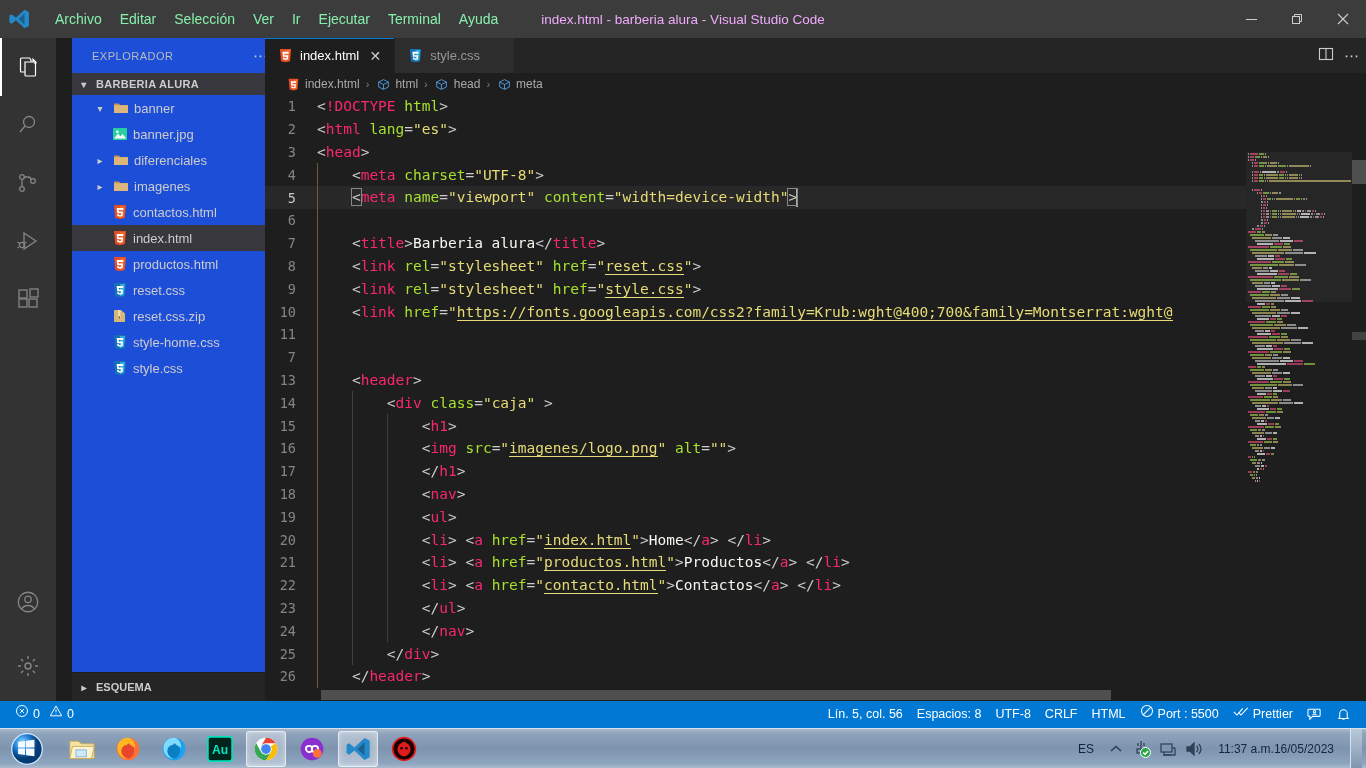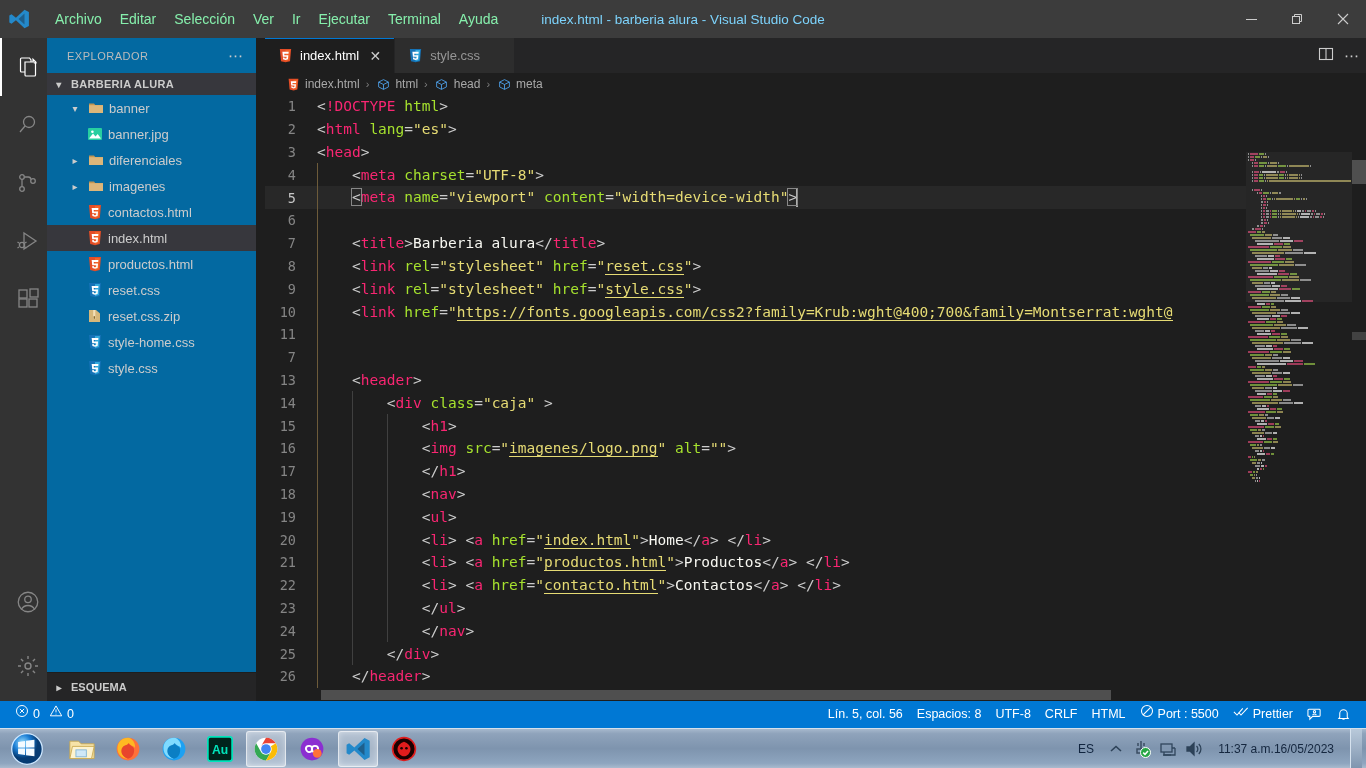--- a/index.html
+++ b/index.html
@@ -18,21 +18,21 @@
     background: #3c3c3c; display: flex; align-items: center;
   }
   .vscode-logo { width: 38px; height: 38px; display:flex; align-items:center; justify-content:center; }
   .menus { display: flex; align-items: center; gap: 0px; margin-left: 8px; }
   .menu-item {
     color: #86efac; font-size: 14px; padding: 4px 9px; line-height: 20px;
     cursor: default; white-space: nowrap;
   }
   .title-center {
     position: absolute; left: 0; right: 0; text-align: center;
-    color: #7dd3fc; font-size: 13.5px; pointer-events: none;
+    color: #f0abfc; font-size: 13.5px; pointer-events: none;
   }
   .win-controls { position: absolute; right: 0; top: 0; display: flex; height: 38px; }
   .win-btn {
     width: 46px; height: 38px; display: flex; align-items: center; justify-content: center;
     color: #cccccc; font-size: 15px;
   }
 
   
   .activitybar {
     position: absolute; left: 0; top: 38px; width: 56px; height: 663px;
@@ -43,22 +43,22 @@
     color: #868686; position: relative;
   }
   .act-icon.active { color: #ffffff; }
   .act-icon.active::before {
     content: ""; position: absolute; left: 0; top: 0; bottom: 0; width: 2px; background: #ffffff;
   }
   .act-spacer { flex: 1; }
 
   
   .sidebar {
-    position: absolute; left: 47px; top: 38px; width: 209px; height: 663px;
-    background: #0369a1; color: #cccccc;
+    position: absolute; left: 72px; top: 38px; width: 209px; height: 663px;
+    background: #1d4ed8; color: #cccccc;
   }
   .sb-header {
     height: 35px; display: flex; align-items: center; justify-content: space-between;
     padding: 0 12px 0 20px; font-size: 11px; letter-spacing: 0.5px; color: #bbbbbb;
   }
   .sb-dots { font-size: 15px; color: #cccccc; letter-spacing: 1px; }
   .sb-section {
     height: 22px; display: flex; align-items: center; gap: 4px; padding-left: 4px;
     font-size: 11px; font-weight: bold; color: #cccccc; background: #37373d; letter-spacing: .3px;
   }

